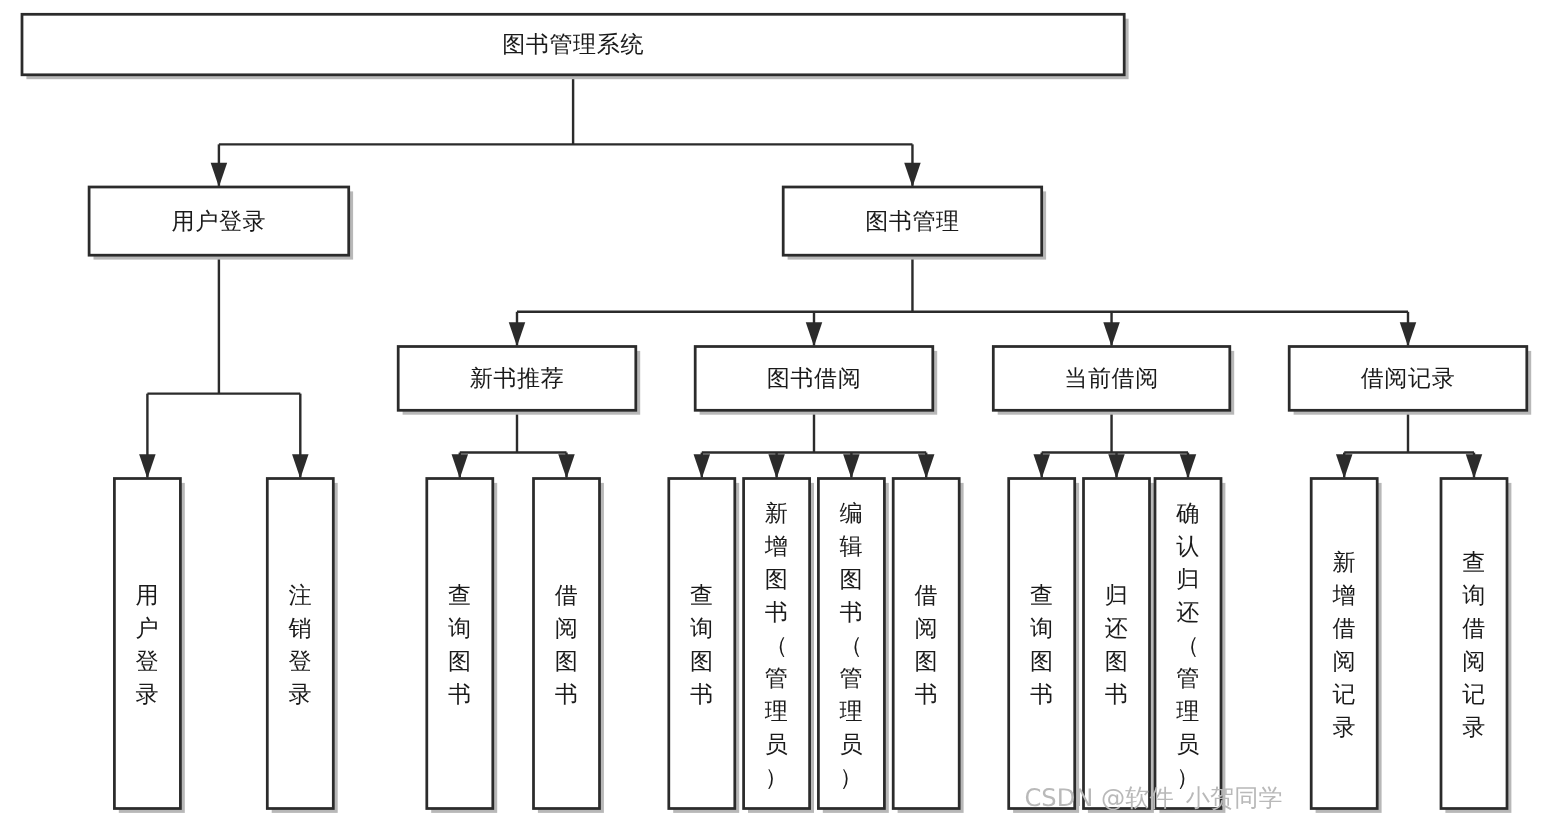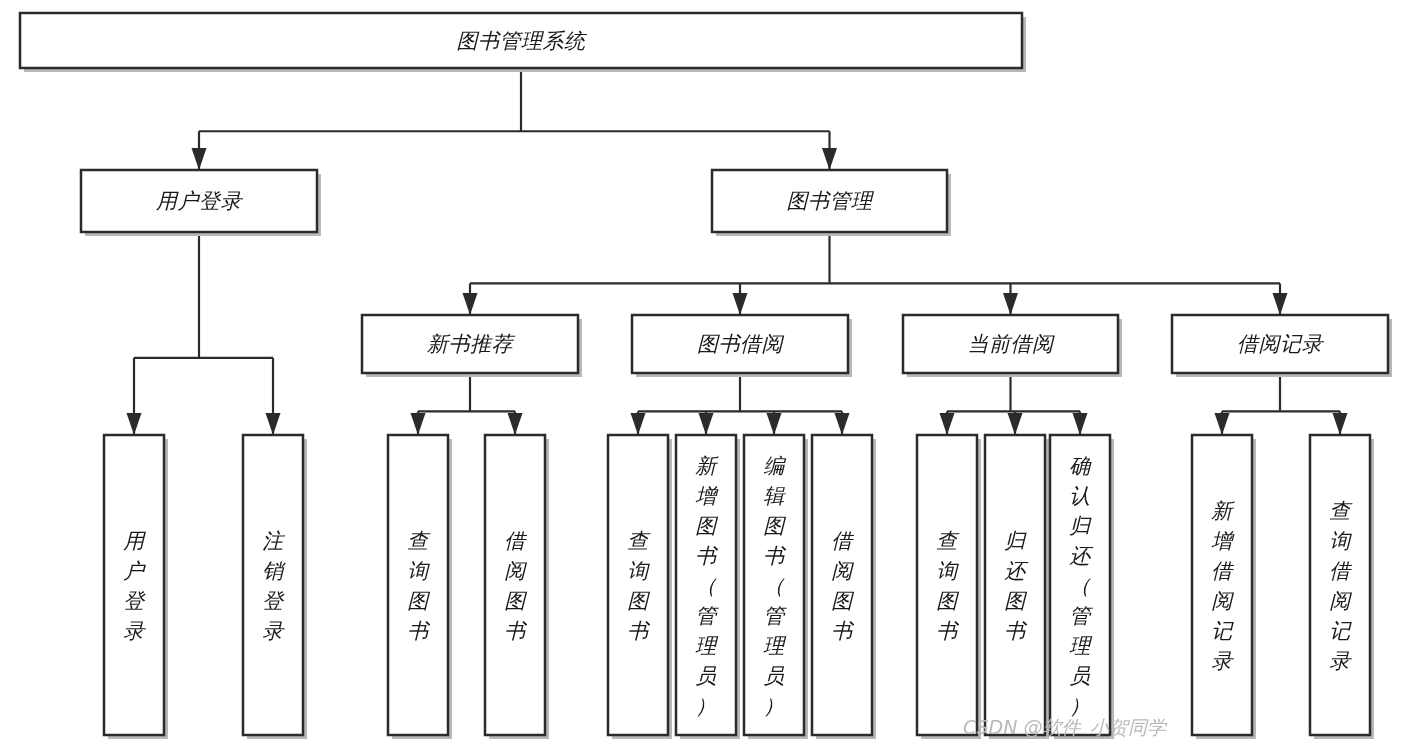--- a/index.html
+++ b/index.html
@@ -12,21 +12,20 @@
     width: 1405px;
     height: 747px;
     font-family: "DejaVu Sans", "Liberation Sans", sans-serif;
     overflow: hidden;
   }
   #diagram-root {
     position: relative;
     width: 1180px;
     height: 747px;
     background: #ffffff;
-    font-style: italic;
   }
   svg#diagram-svg {
     position: absolute;
     left: 0;
     top: 0;
     width: 1405px;
     height: 747px;
     display: block;
   }
   .node-box {
@@ -61,21 +60,21 @@
     font-size: 21px;
     fill: #1a1a1a;
     text-anchor: middle;
     letter-spacing: 0.5px;
   }
   .watermark {
     position: absolute;
     right: 14px;
     bottom: 6px;
     font-family: "DejaVu Sans", "Liberation Sans", sans-serif;
-    font-size: 19px;
+    font-size: 22px;
     color: #b9b9b9;
     white-space: nowrap;
     user-select: none;
   }
 </style>
 </head>
 <body>
 
 <div id="diagram-root">
 

